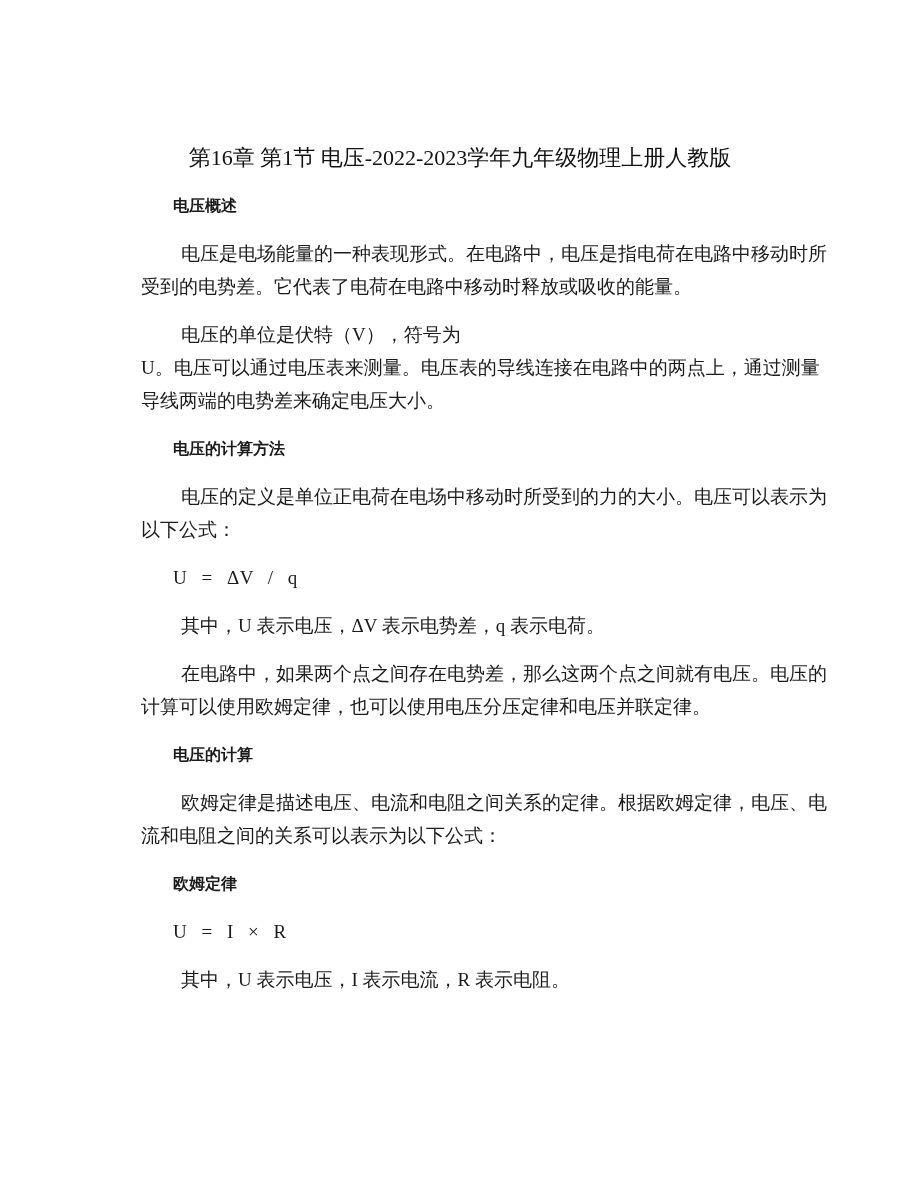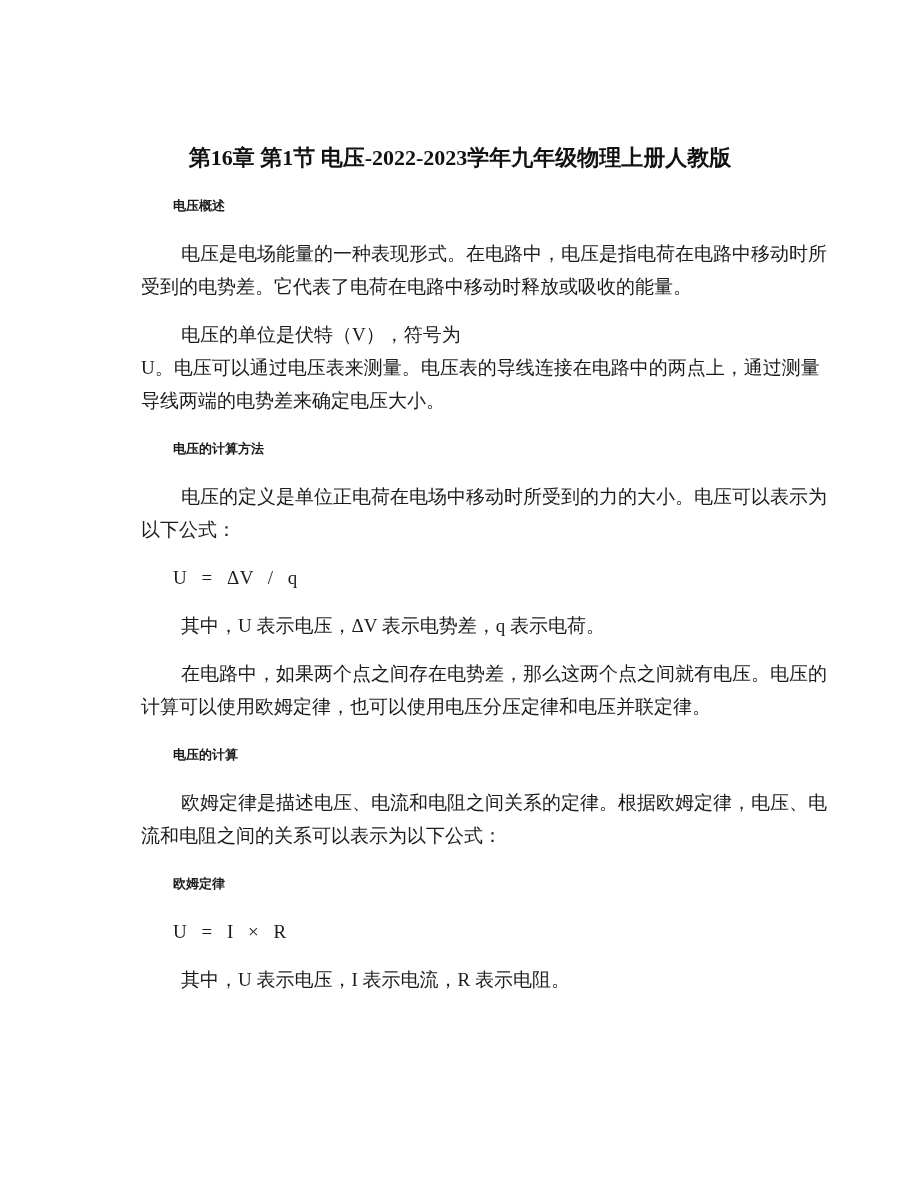--- a/index.html
+++ b/index.html
@@ -16,41 +16,41 @@
     box-sizing: border-box;
     width: 920px;
     height: 1191px;
     padding-top: 141px;
     color: #1b1b1b;
   }
   .title {
     width: 920px;
     text-align: center;
     font-family: "Liberation Serif", "DejaVu Serif", serif;
-    font-weight: bold;
+    font-weight: normal;
     font-size: 22px;
     line-height: 33px;
     margin-bottom: 15px;
     color: #111111;
     white-space: nowrap;
   }
   .content {
     margin-left: 133px;
     width: 674px;
     font-family: "Liberation Serif", "DejaVu Serif", serif;
     font-size: 19px;
   }
   .block {
     margin-bottom: 15px;
     line-height: 33px;
   }
   .heading {
     font-family: "Liberation Sans", "DejaVu Sans", sans-serif;
     font-weight: bold;
-    font-size: 13px;
+    font-size: 16px;
     text-indent: 40px;
     white-space: nowrap;
   }
   .line {
     line-height: 33px;
     white-space: nowrap;
     margin-left: 8px;
   }
   .line.indent {
     text-indent: 40px;

